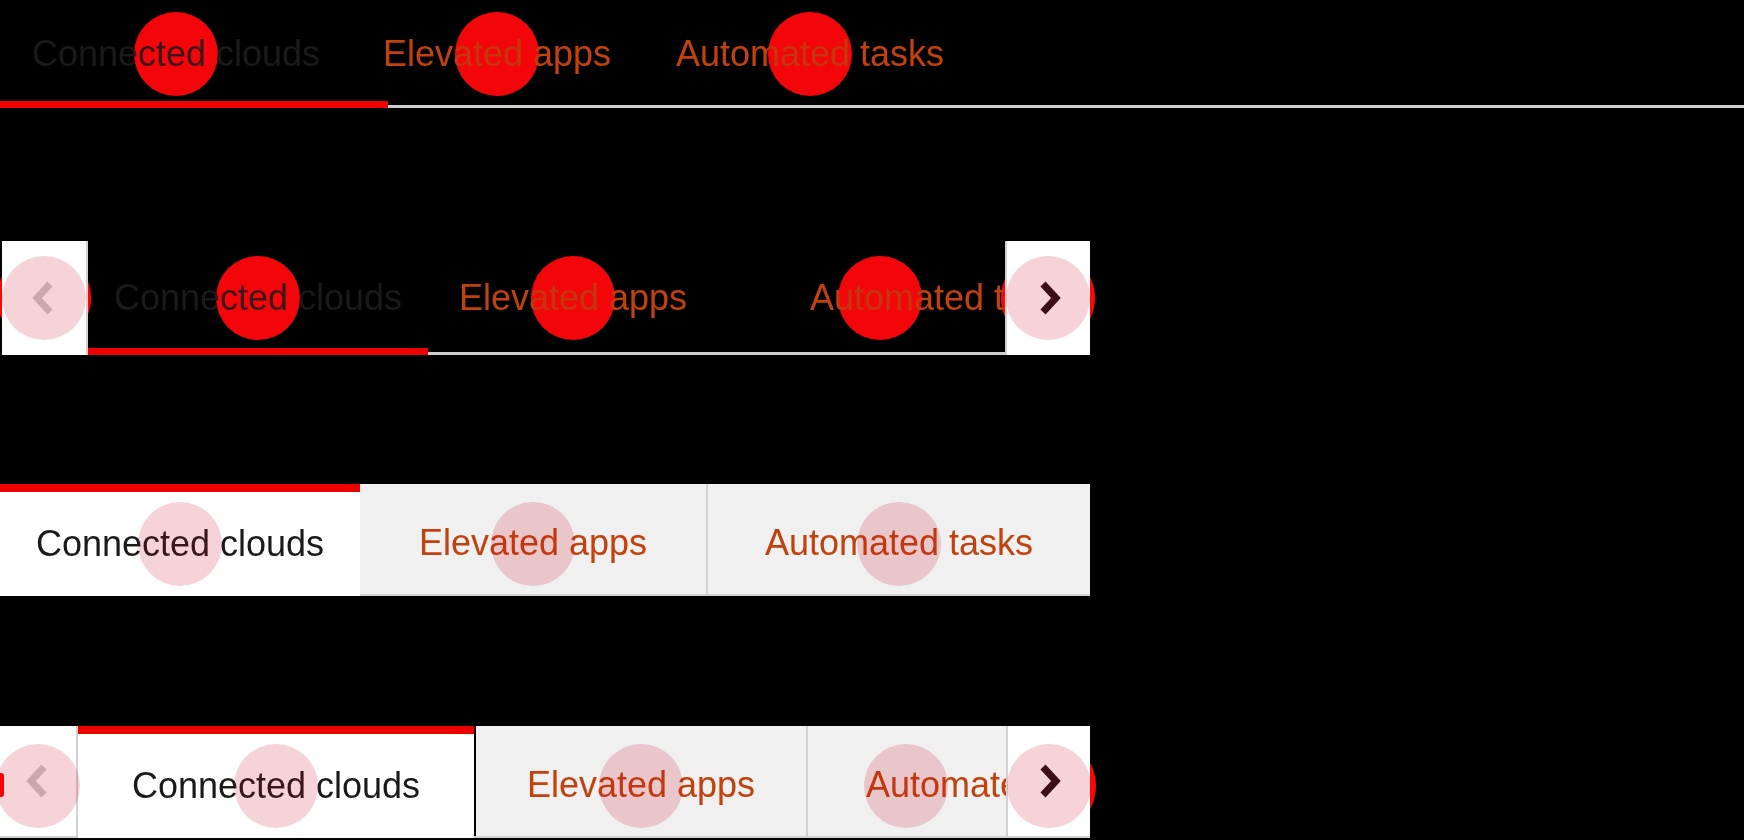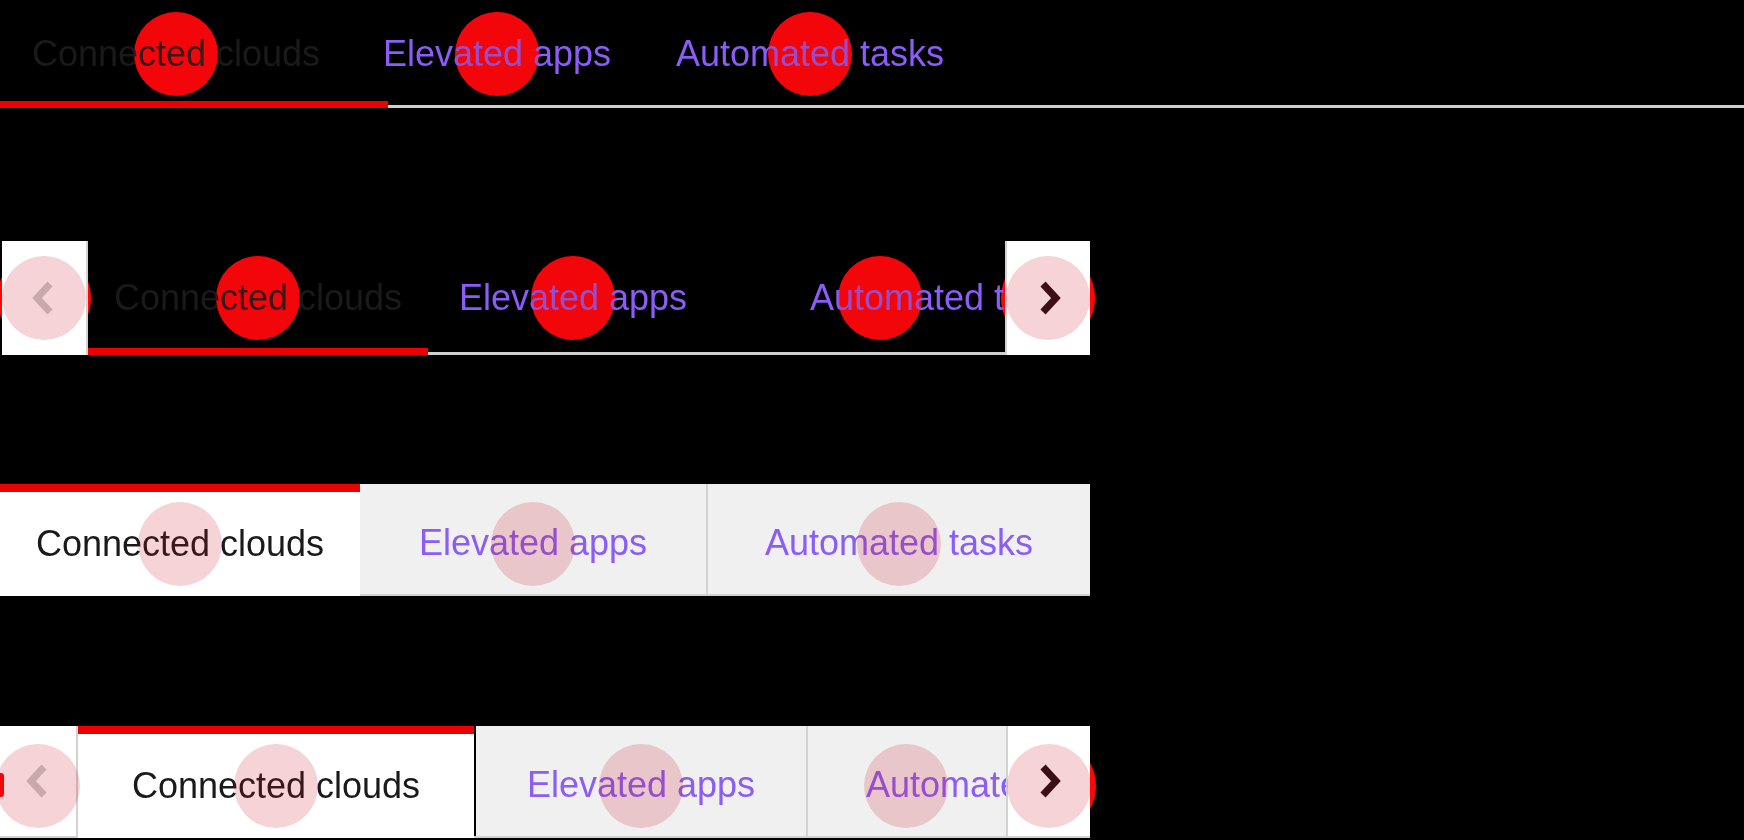--- a/index.html
+++ b/index.html
@@ -6,21 +6,21 @@
   .canvas{position:relative;width:1744px;height:840px;background:#000;overflow:hidden;
           font-family:"Liberation Sans", sans-serif;}
   .row{position:absolute;}
   
   .dotB{position:absolute;width:84px;height:84px;border-radius:50%;background:#fc0606;z-index:0;}
   .dotB.big{width:94px;height:94px;}
   .dotF{position:absolute;width:84px;height:84px;border-radius:50%;background:rgba(205,10,28,0.18);z-index:6;}
   .sliver{position:absolute;width:4px;height:24px;background:#fc0606;border-radius:0 3px 3px 0;z-index:5;}
   
   .tab{position:absolute;display:flex;align-items:center;justify-content:center;z-index:2;box-sizing:border-box;}
-  .tab-label{font-size:36px;color:#8b5cf6;white-space:nowrap;z-index:2;}
+  .tab-label{font-size:36px;color:#c2410c;white-space:nowrap;z-index:2;}
   .tab.active .tab-label{color:#1a1a1a;}
   .tab.boxed{background:#f0f0f0;}
   .tab.boxed.active{background:#fff;border-top:8px solid #ec0000;}
   .tab.clip{overflow:hidden;justify-content:flex-start;}
   .grayline{position:absolute;background:#cfcfcf;z-index:1;}
   .redline{position:absolute;background:#ec0000;z-index:4;}
   .divider{position:absolute;background:#d2d2d2;z-index:3;}
   .bottomline{position:absolute;background:#d2d2d2;z-index:1;}
   
   .scroll-btn{position:absolute;background:#fff;display:flex;align-items:center;justify-content:center;

